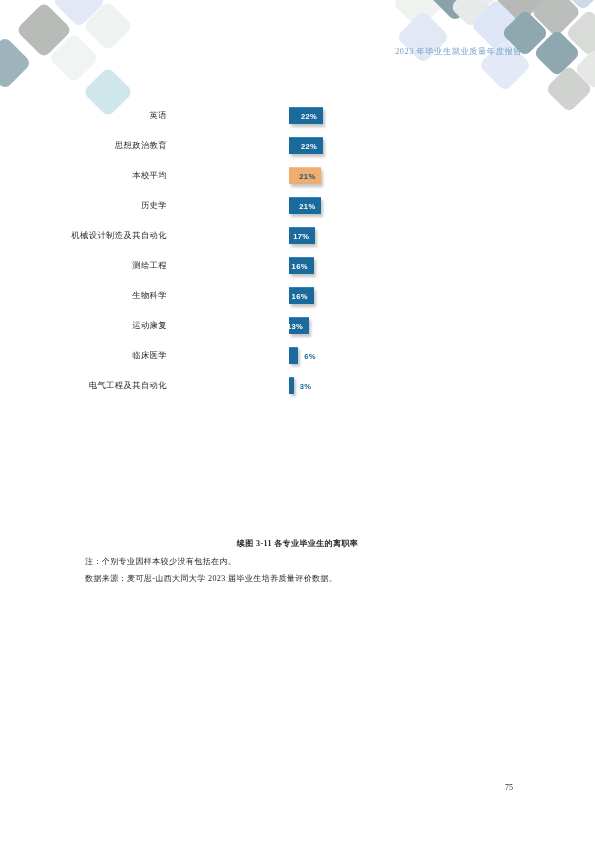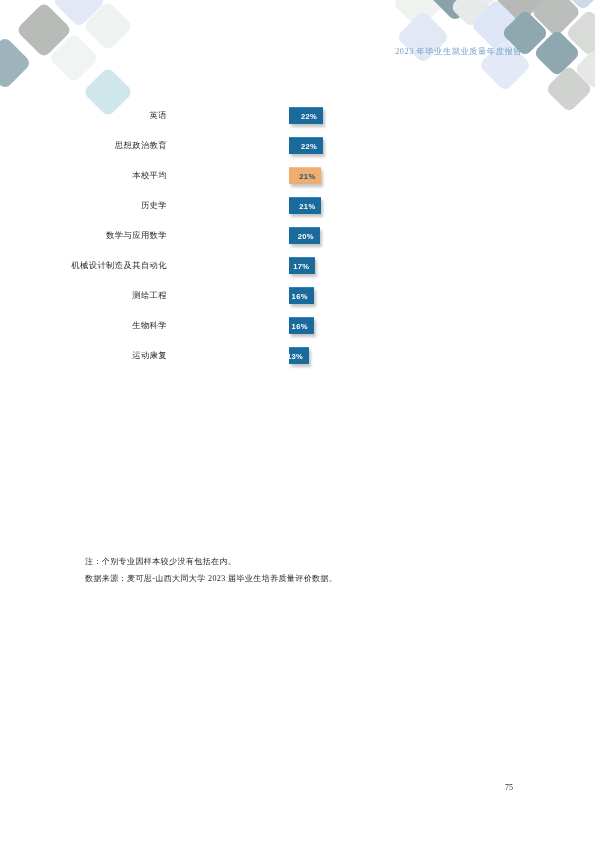--- a/index.html
+++ b/index.html
@@ -205,28 +205,20 @@
       </div>
       <div class="bar-row">
         <div class="bar-label">历史学</div>
         <div class="bar-wrap">
           <div class="bar blue" style="width: 32.4545px;">
             <span class="bar-value inside-white">21%</span>
           </div>
         </div>
       </div>
       <div class="bar-row">
-        <div class="bar-label">数学与应用数学</div>
-        <div class="bar-wrap">
-          <div class="bar blue" style="width: 30.9091px;">
-            <span class="bar-value inside-white">20%</span>
-          </div>
-        </div>
-      </div>
-      <div class="bar-row">
         <div class="bar-label">机械设计制造及其自动化</div>
         <div class="bar-wrap">
           <div class="bar blue" style="width: 26.2727px;">
             <span class="bar-value inside-white">17%</span>
           </div>
         </div>
       </div>
       <div class="bar-row">
         <div class="bar-label">测绘工程</div>
         <div class="bar-wrap">
@@ -244,21 +236,38 @@
         </div>
       </div>
       <div class="bar-row">
         <div class="bar-label">运动康复</div>
         <div class="bar-wrap">
           <div class="bar blue" style="width: 20.0909px;">
             <span class="bar-value inside-white">13%</span>
           </div>
         </div>
       </div>
+      <div class="bar-row">
+        <div class="bar-label">临床医学</div>
+        <div class="bar-wrap">
+          <div class="bar blue" style="width: 9.27273px;">
+            <span class="bar-value outside">6%</span>
+          </div>
+        </div>
+      </div>
+      <div class="bar-row">
+        <div class="bar-label">电气工程及其自动化</div>
+        <div class="bar-wrap">
+          <div class="bar blue" style="width: 4.63636px;">
+            <span class="bar-value outside">3%</span>
+          </div>
+        </div>
+      </div>
     </div>
 
+  <div class="caption">续图 3-11 各专业毕业生的离职率</div>
 
   <div class="note note-1">注：个别专业因样本较少没有包括在内。</div>
   <div class="note note-2">数据来源：麦可思-山西大同大学 2023 届毕业生培养质量评价数据。</div>
 
   <div class="page-number">75</div>
 
 </div>
 
 </body></html>

